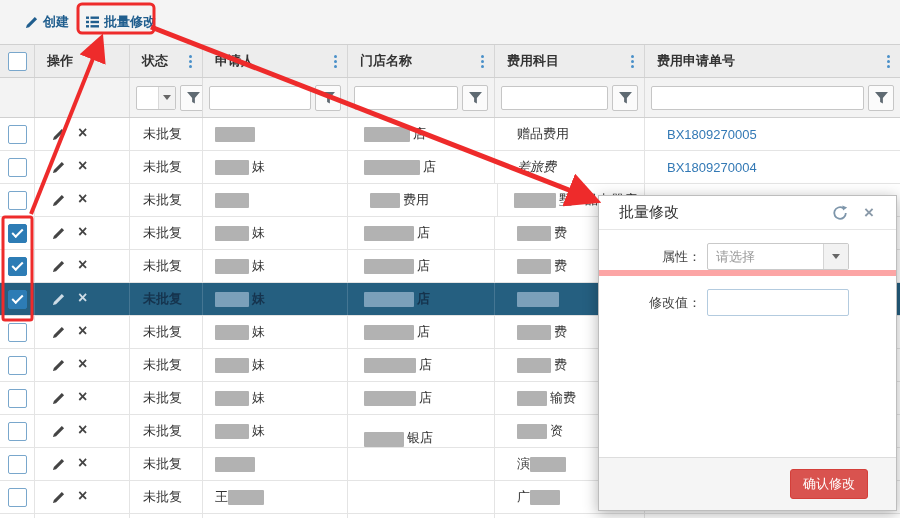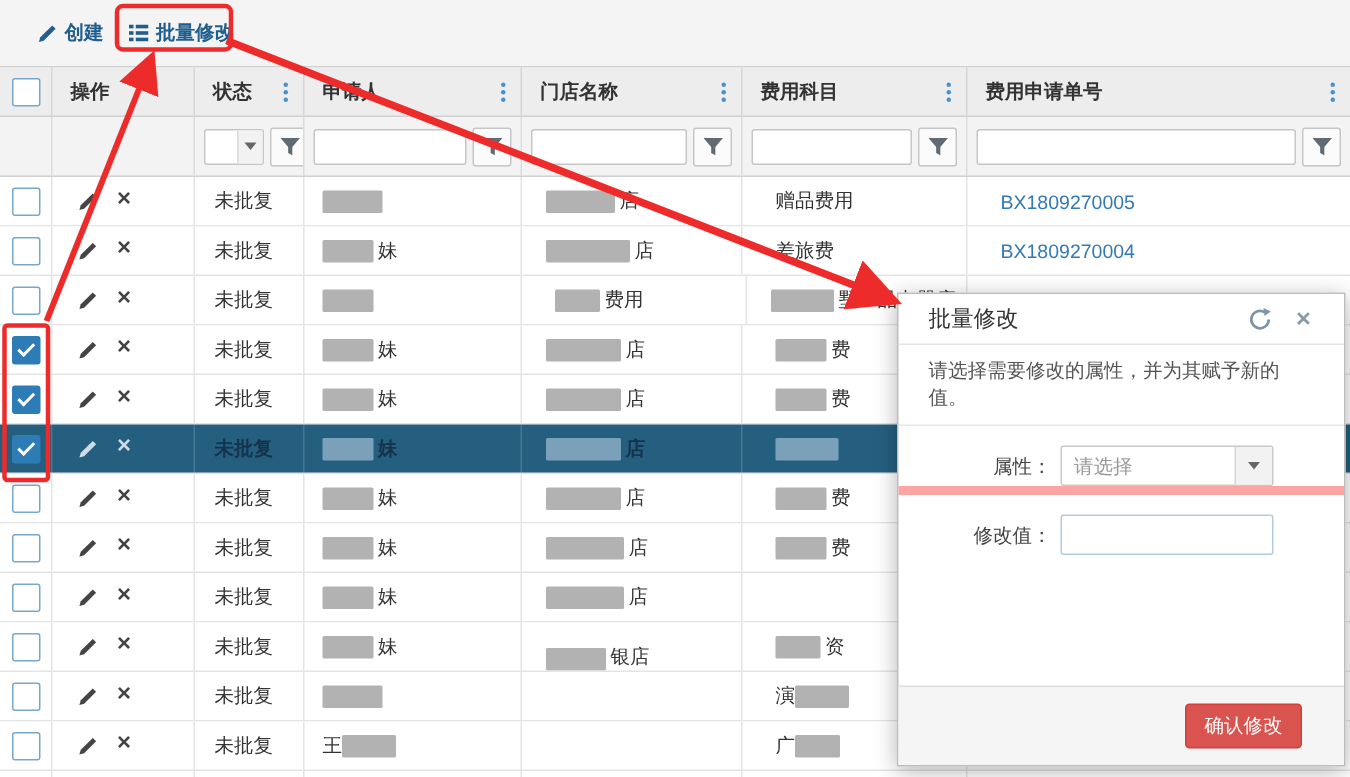--- a/index.html
+++ b/index.html
@@ -259,21 +259,21 @@
         <span>未批复</span>
       </div>
       <div class="cell c3" style="width: 145px;">
         <span class="blur" style="width: 34px;"></span>
         <span>妹</span>
       </div>
       <div class="cell c4" style="width: 147px;">
         <span class="blur" style="width: 56px;"></span>
         <span>店</span>
       </div>
-      <div class="cell c5" style="width: 150px;">
+      <div class="cell c5" style="width: 150px; font-style: italic;">
         <span>差旅费</span>
       </div>
       <div class="cell c6" style="width: 255px;">
         <span class="link">BX1809270004</span>
       </div>
     </div>
     <div class="row">
       <div class="cell c0" style="width: 35px; justify-content: center; padding: 0px;">
         <span class="cb"></span>
       </div>
@@ -460,20 +460,24 @@
       <div class="cell c2" style="width: 73px;">
         <span>未批复</span>
       </div>
       <div class="cell c3" style="width: 145px;">
         <span class="blur" style="width: 34px;"></span>
         <span>妹</span>
       </div>
       <div class="cell c4" style="width: 147px;">
         <span class="blur" style="width: 52px;"></span>
         <span>店</span>
+      </div>
+      <div class="cell c5" style="width: 150px;">
+        <span class="blur" style="width: 30px;"></span>
+        <span>输费</span>
       </div>
       <div class="cell c6" style="width: 255px;"></div>
     </div>
     <div class="row">
       <div class="cell c0" style="width: 35px; justify-content: center; padding: 0px;">
         <span class="cb"></span>
       </div>
       <div class="cell c1" style="width: 95px;">
         <span class="opicon">
           <svg width="13" height="13" viewBox="0 0 14 14">
@@ -567,21 +571,20 @@
   <div class="dlg-header">
     <span class="dlg-title">批量修改</span>
     <span class="dlg-ico">
       <svg width="16" height="16" viewBox="0 0 16 16">
           <path d="M13.8 8 A5.8 5.8 0 1 1 11.2 3.2" fill="none" stroke="currentColor" stroke-width="1.8"></path>
           <path d="M10.3 0.4 L15.2 2.6 L11 5.6 Z" fill="currentColor"></path>
         </svg>
     </span>
     <span class="dlg-ico dlg-close">×</span>
   </div>
-  <div class="dlg-instruction">请选择需要修改的属性，并为其赋予新的值。</div>
   <div class="dlg-body">
     <div class="frow first">
       <span class="flabel">属性：</span>
       <div class="dropdown">
         <span class="dd-text">请选择</span>
         <span class="dd-arrow">
             <span class="tri"></span>
           </span>
       </div>
     </div>

